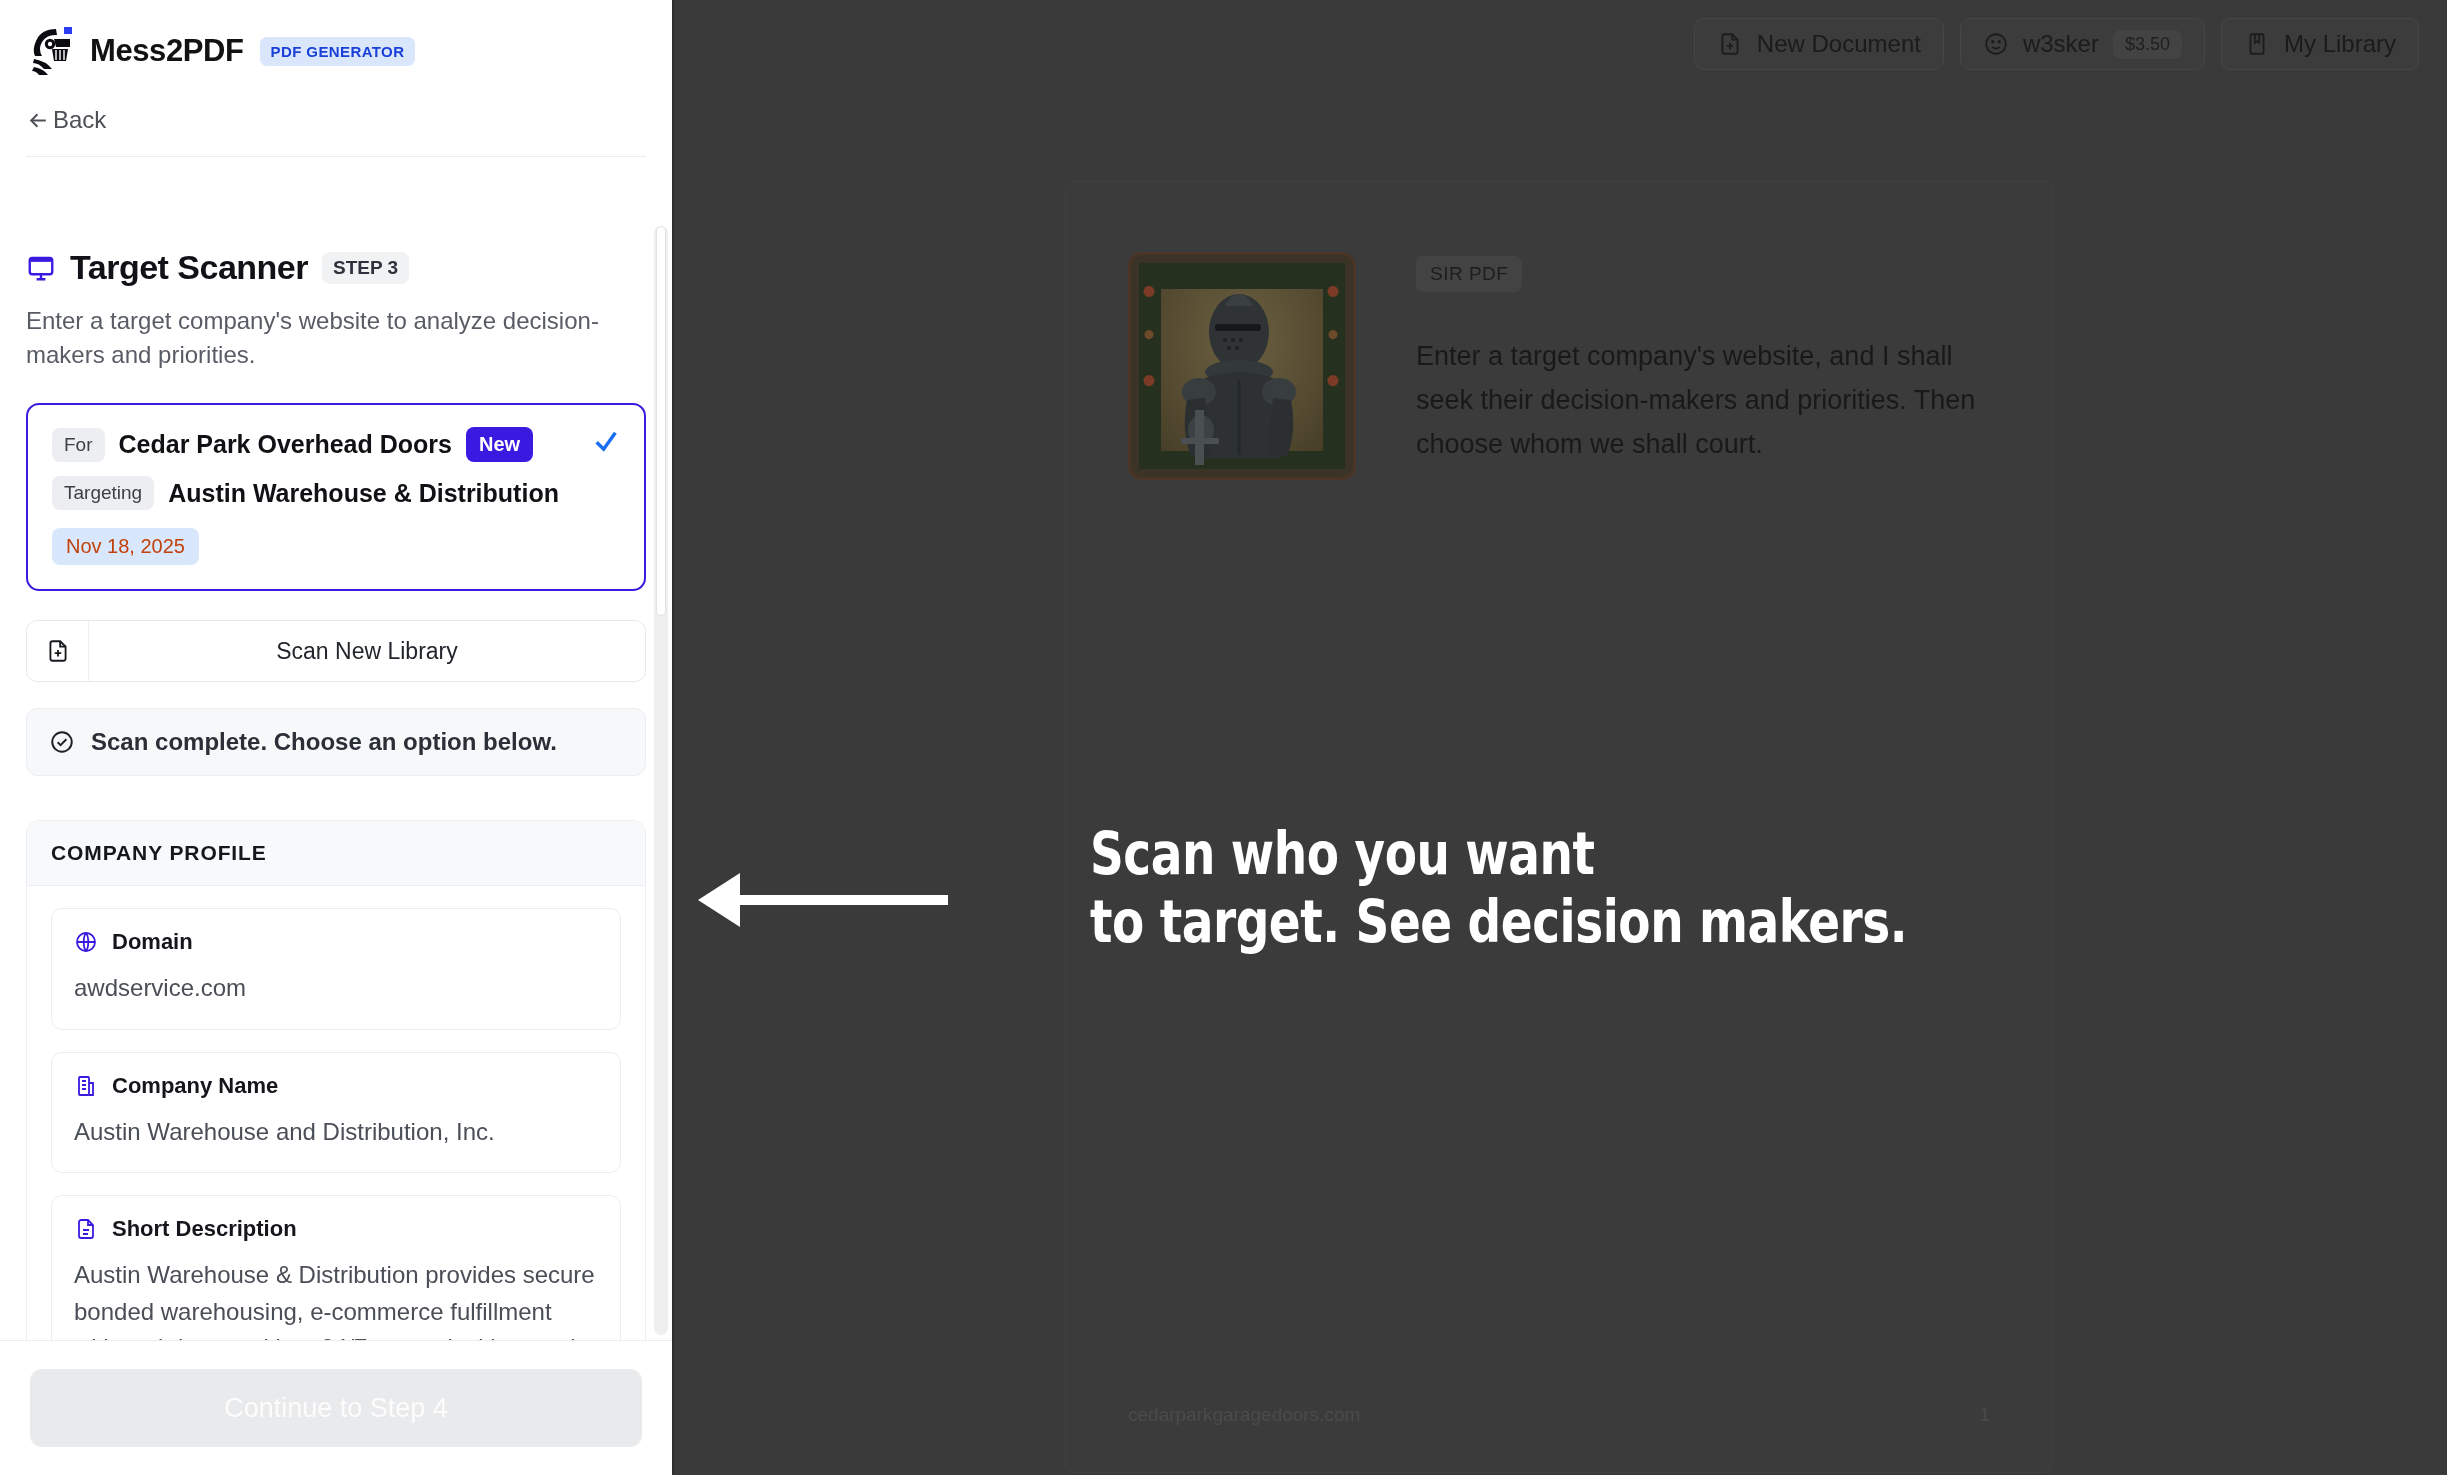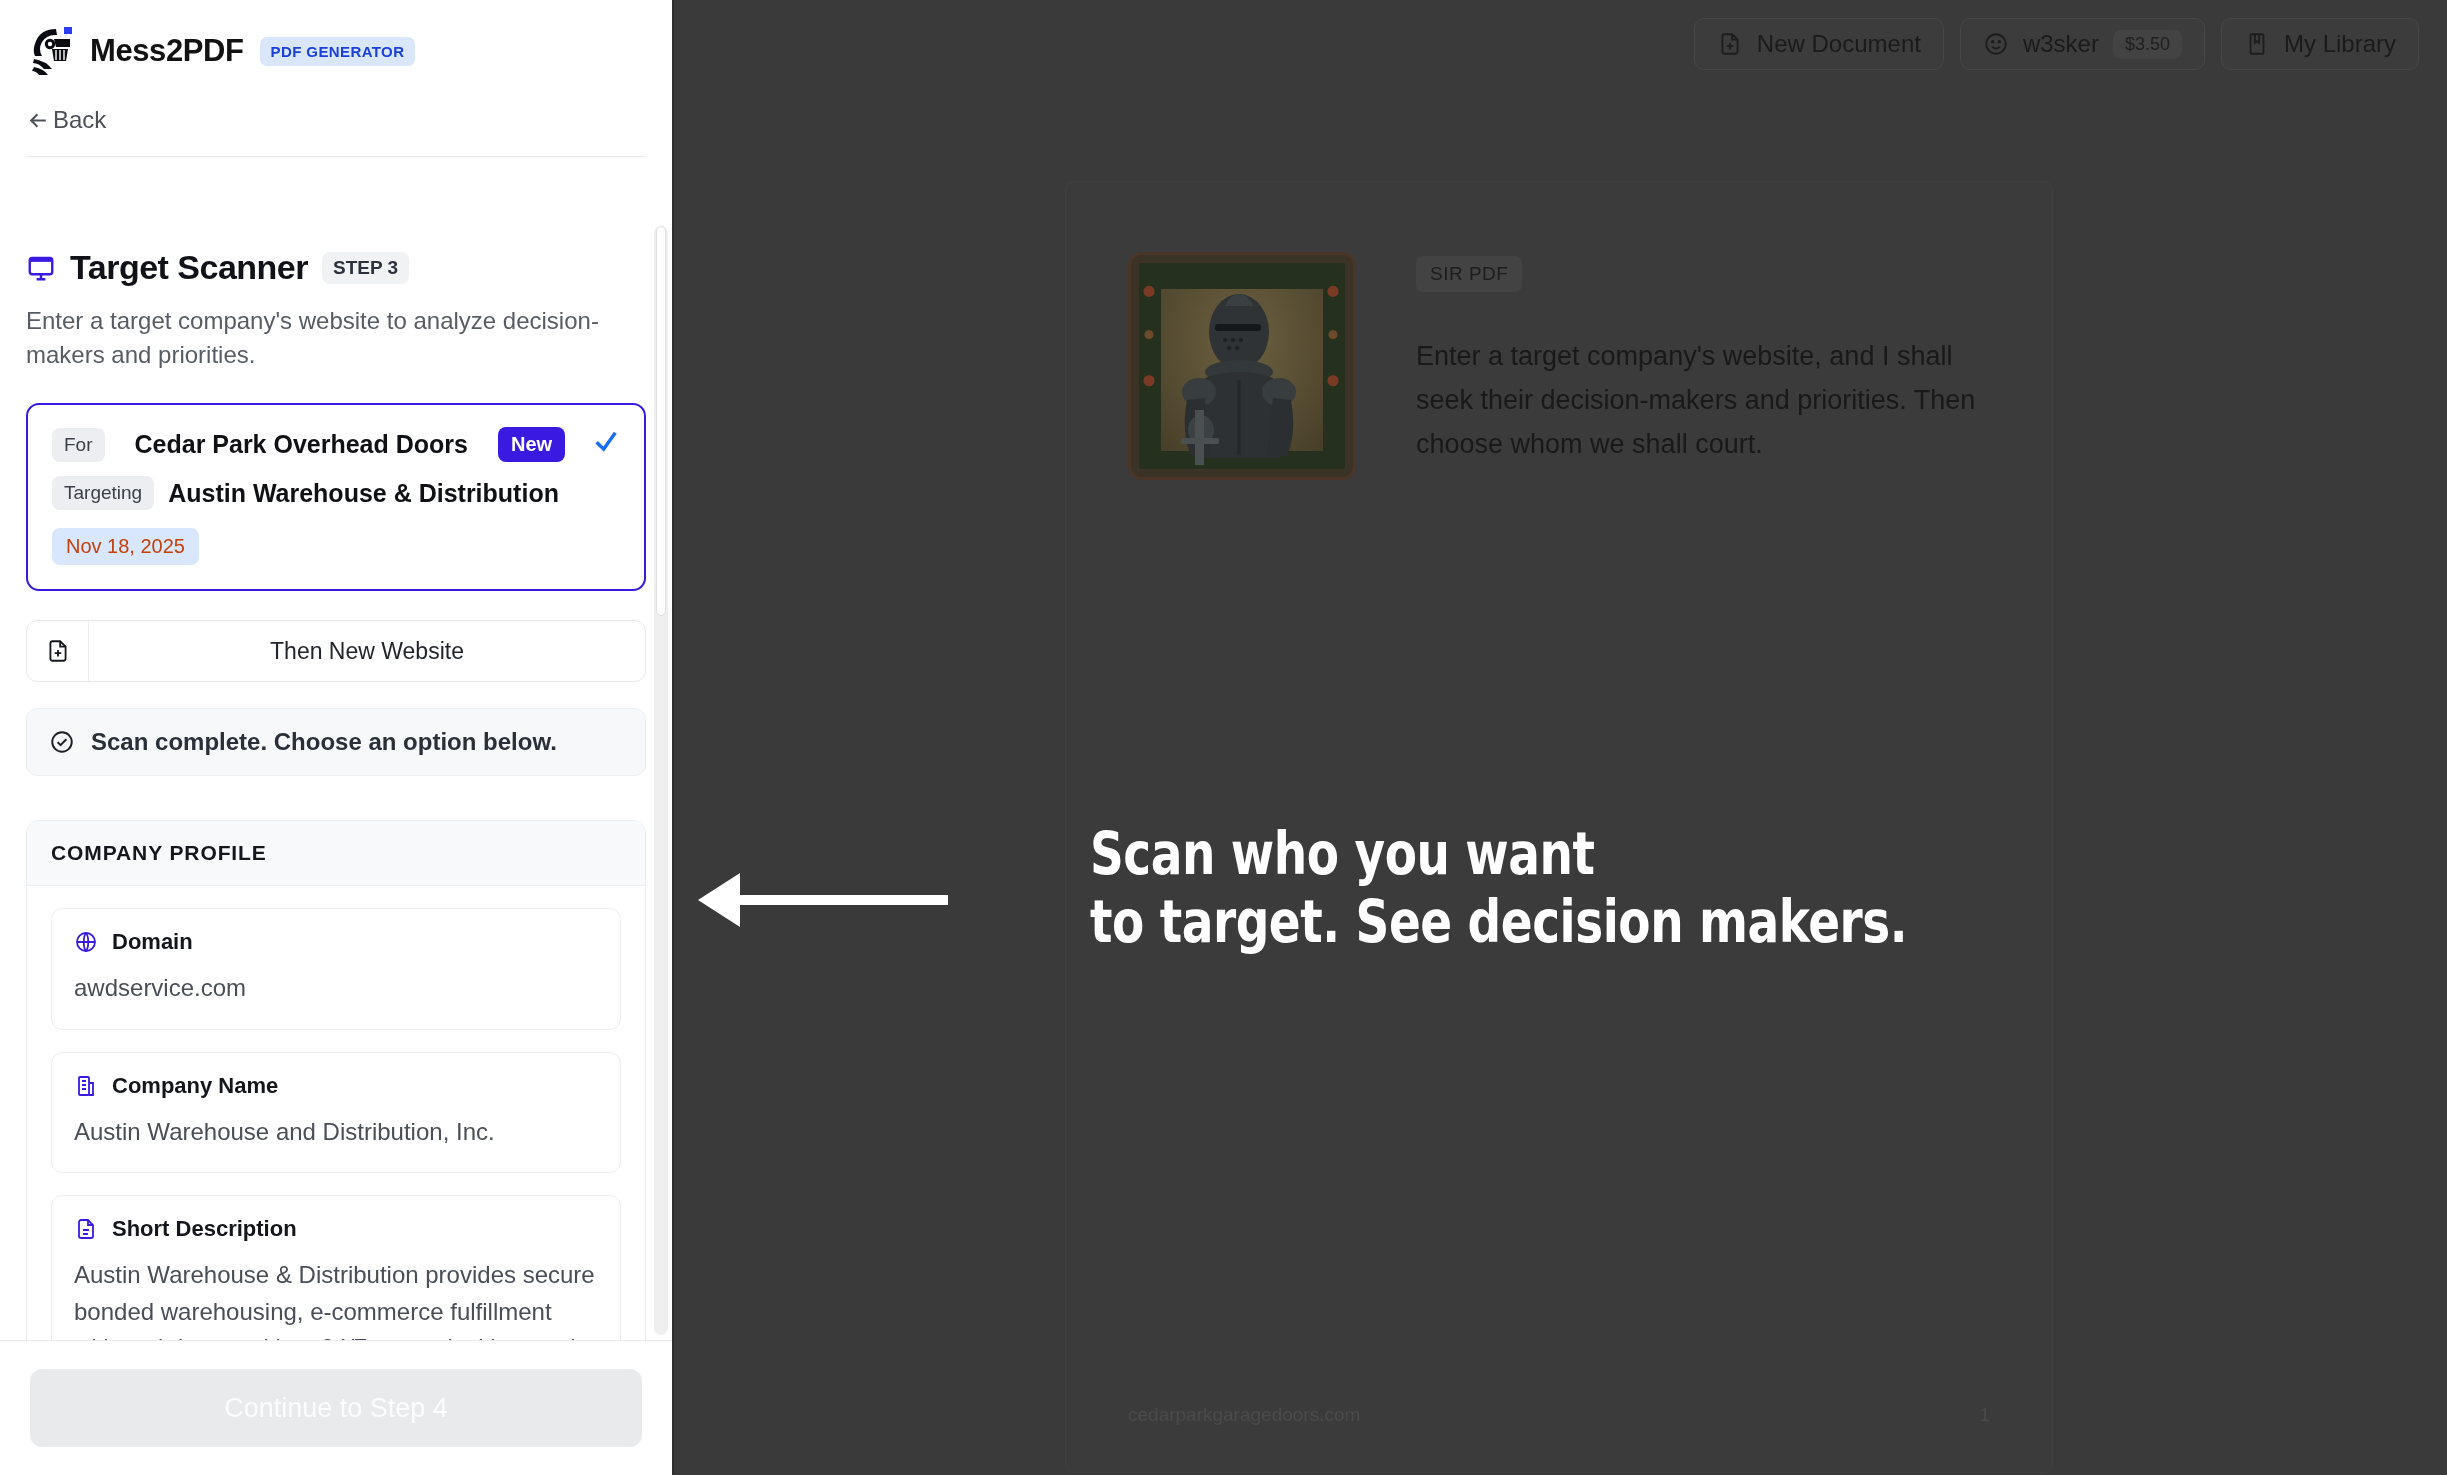--- a/index.html
+++ b/index.html
@@ -152,21 +152,21 @@
     margin-top: 17px; font-size: 24px; line-height: 1.42; color: #585c64;
     max-width: 600px;
   }
 
   
   .target-card {
     margin-top: 31px; position: relative;
     border: 2px solid #3a19e0; border-radius: 13px;
     background: #fff; padding: 22px 24px 24px 24px;
   }
-  .tc-line { display: flex; align-items: center; gap: 30px; }
+  .tc-line { display: flex; align-items: center; gap: 14px; }
   .chip {
     background: #eceef1; border-radius: 8px; padding: 6px 12px;
     font-size: 19px; color: #3c4149; font-weight: 400;
   }
   .tc-strong { font-size: 25px; font-weight: 700; color: #101114; }
   .new-badge {
     background: #3a19e0; color: #fff; border-radius: 8px;
     padding: 6px 13px; font-size: 20px; font-weight: 700;
   }
   .tc-line2 { display: flex; align-items: center; gap: 14px; margin-top: 14px; }
@@ -409,21 +409,21 @@
       </div>
 
       <div class="scan-btn">
         <span class="scan-ic">
           <svg width="26" height="26" viewBox="0 0 24 24" fill="none" stroke="#16181d" stroke-width="1.7">
             <path d="M14 3H7a2 2 0 0 0-2 2v14a2 2 0 0 0 2 2h10a2 2 0 0 0 2-2V8z"></path>
             <path d="M14 3v5h5"></path>
               <path d="M12 11v6M9 14h6"></path>
           </svg>
         </span>
-        <span class="scan-lbl">Then New Website</span>
+        <span class="scan-lbl">Scan New Library</span>
       </div>
 
       <div class="status-box">
         <span class="ic">
           <svg width="26" height="26" viewBox="0 0 24 24" fill="none" stroke="#1d2128" stroke-width="1.8">
             <circle cx="12" cy="12" r="9"></circle>
               <path d="M8 12.2l2.7 2.7L16 9.5"></path>
           </svg>
         </span>
         <span class="status-txt">Scan complete. Choose an option below.</span>

